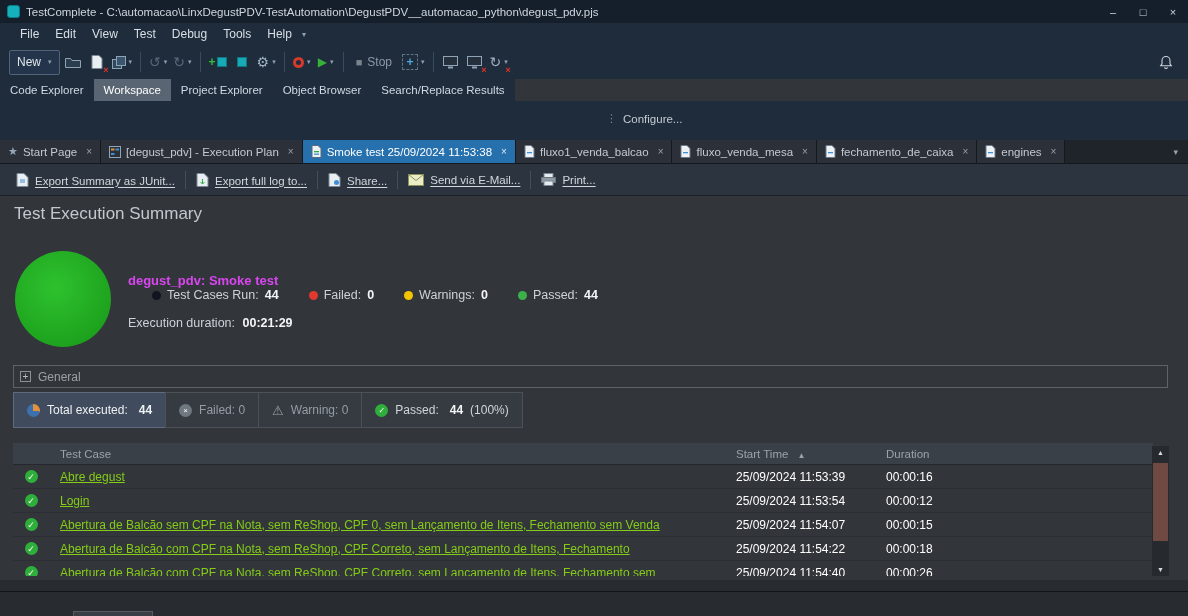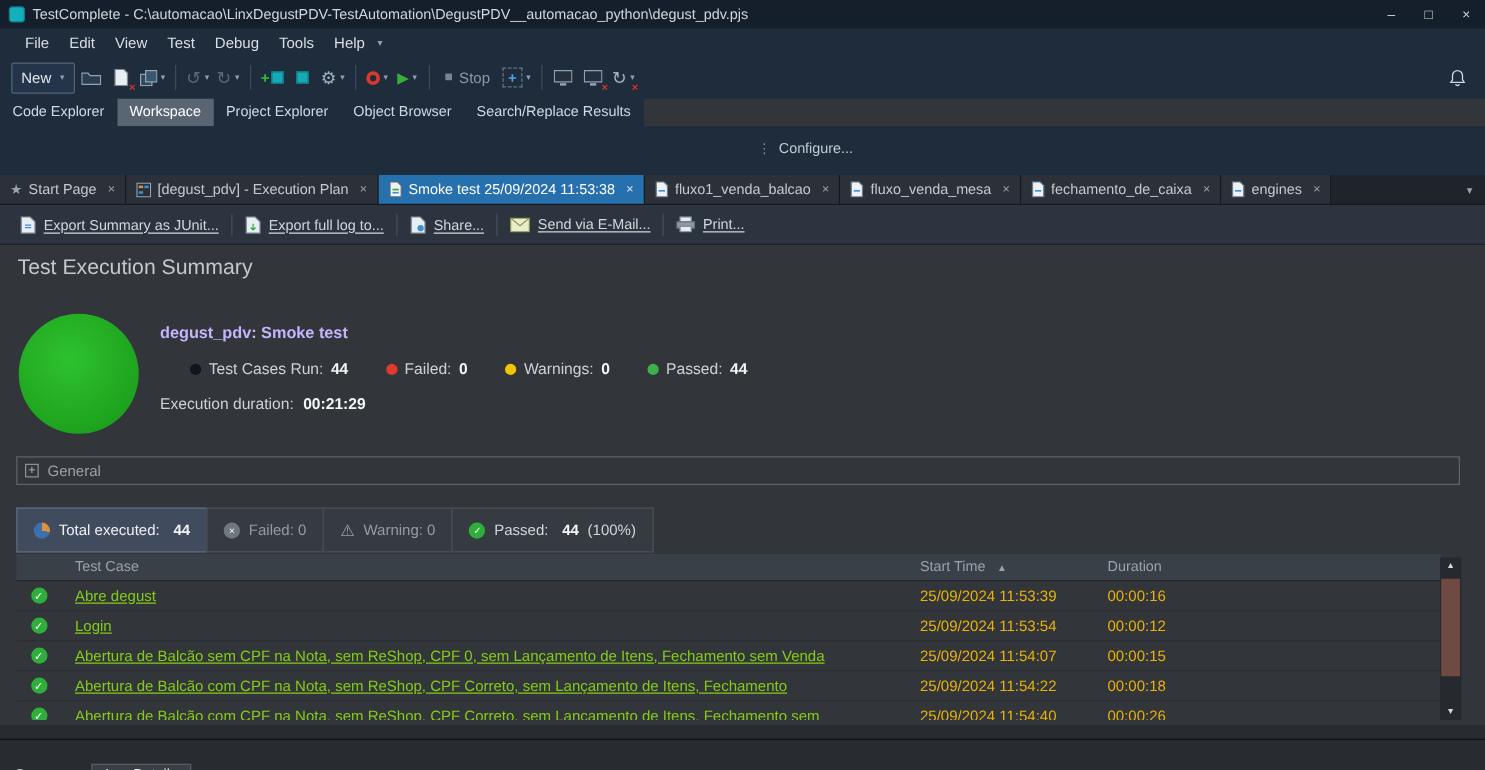--- a/index.html
+++ b/index.html
@@ -58,56 +58,56 @@
   
   .actionbar { position:absolute; top:164px; left:0; right:0; height:32px; background:#2c343f; border-bottom:1px solid #1d2127; display:flex; align-items:center; padding-left:8px; }
   .action { display:flex; align-items:flex-end; gap:6px; padding:0 8px; color:#d2d7dc; font-size:11.5px; white-space:nowrap; }
   .action .lbl { text-decoration:underline; text-underline-offset:2px; }
   .asep { width:1px; height:18px; background:#454d57; margin:0 2px; }
 
   
   .content { position:absolute; top:196px; left:0; right:0; height:395px; background:#32363b; overflow:hidden; }
   .page-title { position:absolute; left:14px; top:8px; font-size:17px; color:#c2c8ce; }
   .pie { position:absolute; left:15px; top:55px; width:96px; height:96px; border-radius:50%; background:radial-gradient(circle at 42% 38%, #2ec22e, #1da11d 75%); }
-  .test-name { position:absolute; left:128px; top:62px; font-size:13px; font-weight:bold; color:#c4b5fd; }
+  .test-name { position:absolute; left:128px; top:77px; font-size:13px; font-weight:bold; color:#d946ef; }
   .stats-row { position:absolute; left:152px; top:92px; display:flex; gap:30px; align-items:center; font-size:12.5px;text-align:center; }
   .stat { display:flex; align-items:center; gap:6px; color:#ccd2d8; }
   .stat .dot { width:9px; height:9px; border-radius:50%; flex:none; }
   .stat:nth-child(1) .dot { background:#10151f; }
   .stat:nth-child(2) .dot { background:#e03a2f; }
   .stat:nth-child(3) .dot { background:#f2c500; }
   .stat:nth-child(4) .dot { background:#3cb04a; }
   .stat .val { font-weight:bold; color:#f3f5f7; }
   .duration-row { position:absolute; left:128px; top:120px; font-size:12.5px; color:#ccd2d8; }
   .duration-row .val { font-weight:bold; color:#f3f5f7; margin-left:4px; }
 
   .general-box { position:absolute; left:13px; top:169px; width:1155px; height:23px; border:1px solid #5e6369; display:flex; align-items:center; gap:7px; padding-left:6px; color:#9aa0a6; }
   .expand-ic { width:11px; height:11px; border:1px solid #8a9096; color:#b8bec4; font-size:10px; line-height:9px; text-align:center; }
 
-  .ftabs { position:absolute; left:13px; top:210px; height:36px; display:flex; }
+  .ftabs { position:absolute; left:13px; top:196px; height:36px; display:flex; }
   .ftab { display:flex; align-items:center; gap:7px; padding:0 13px; border:1px solid #4c5158; border-right-width:0; color:#959ca3; background:#363b41; font-size:12px; white-space:nowrap; }
   .ftab:last-child { border-right-width:1px; }
   .ftab.active { background:#404b5d; color:#eef1f4; border-color:#5c6b80; }
   .ftab .val { font-weight:bold; margin-left:4px; }
   .ftab.passed { color:#d0d5da; }
   .ftab.passed .val { color:#f3f5f7; }
   .pie-ic { width:13px; height:13px; border-radius:50%; background:conic-gradient(#e2903b 0 100deg, #3c71ae 100deg 360deg); flex:none; }
   .circ-ic { width:13px; height:13px; border-radius:50%; display:flex; align-items:center; justify-content:center; font-size:8px; color:#fff; flex:none; }
   .circ-ic.gray { background:#70787f; }
   .circ-ic.green { background:#2fae3c; }
   .warn-ic { color:#9aa1a8; font-size:13px; line-height:1; }
 
   .ttable { position:absolute; left:13px; top:247px; width:1140px; height:133px; overflow:hidden; }
   .thead { display:grid; grid-template-columns:36px 676px 150px 1fr; height:22px; align-items:center; background:#3a4047; color:#9aa2ab; font-size:11.5px; border-bottom:1px solid #24272c; }
   .thead .c { padding-left:11px; }
   .sort { font-size:8px; margin-left:6px; color:#9aa2ab; }
   .trow { display:grid; grid-template-columns:36px 676px 150px 1fr; height:24px; align-items:center; border-bottom:1px solid #2b2f34; }
   .trow .ic { display:flex; justify-content:center; }
   .trow .name { color:#84cc16; padding-left:11px; overflow:hidden; white-space:nowrap;text-decoration:underline; }
-  .trow .time, .trow .dur { color:#eab308; padding-left:11px; }
+  .trow .time, .trow .dur { color:#ffffff; padding-left:11px; }
   .rowcheck { width:13px; height:13px; border-radius:50%; background:#2fae3c; color:#fff; font-size:9px; display:flex; align-items:center; justify-content:center; }
 
   .bottom-strip { position:absolute; left:0; right:0; top:384px; height:11px; background:#282b30; }
 
   .vscroll { position:absolute; left:1152px; top:250px; width:17px; height:130px; background:#26292d; }
   .sarrow { height:13px; display:flex; align-items:center; justify-content:center; color:#d6dade; font-size:7px; }
   .sarrow.down { position:absolute; bottom:0; left:0; right:0; }
   .sthumb { position:absolute; left:1px; right:1px; top:17px; height:78px; background:#6f4a42; }
 
   

